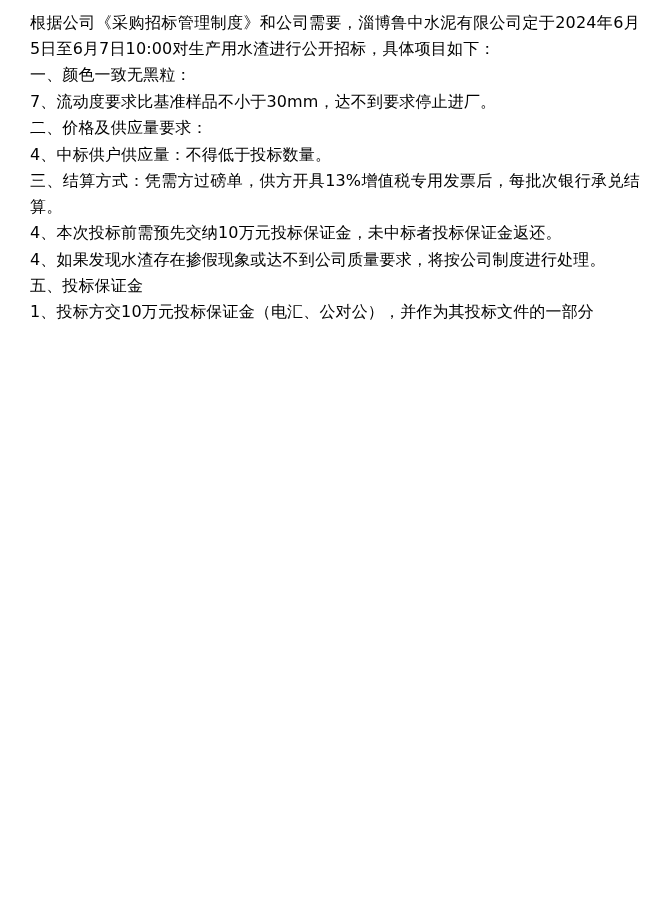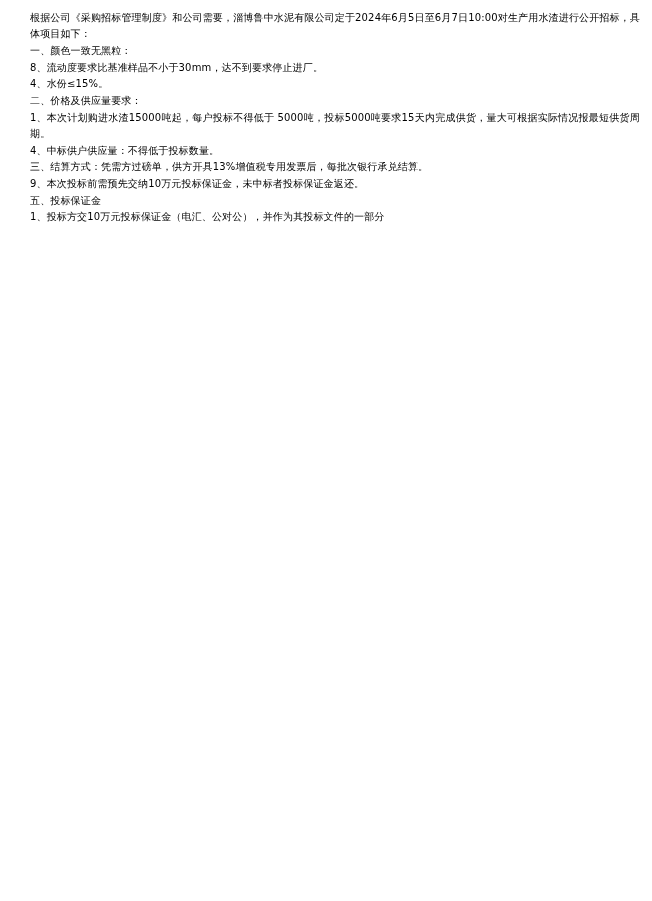--- a/index.html
+++ b/index.html
@@ -13,37 +13,36 @@
     font-family: "DejaVu Sans", "Liberation Sans", sans-serif;
     color: #000000;
     overflow: hidden;
   }
   #doc {
     box-sizing: border-box;
     width: 652px;
     padding: 10px 12px 0 30px;
   }
   .para {
-    font-size: 10px;
+    font-size: 16px;
     line-height: 1.62;
     text-align: justify;
     text-justify: inter-ideograph;
     margin: 0 0 0.5px 0;
     letter-spacing: 0.15px;
     word-break: break-all;
   }
 </style>
 </head>
 <body>
 
 <div id="doc">
     <p class="para">根据公司《采购招标管理制度》和公司需要，淄博鲁中水泥有限公司定于2024年6月5日至6月7日10:00对生产用水渣进行公开招标，具体项目如下：</p>
     <p class="para">一、颜色一致无黑粒：</p>
-    <p class="para">8、流动度要求比基准样品不小于30mm，达不到要求停止进厂。</p>
-    <p class="para">4、水份≤15%。</p>
+    <p class="para">7、流动度要求比基准样品不小于30mm，达不到要求停止进厂。</p>
     <p class="para">二、价格及供应量要求：</p>
-    <p class="para">1、本次计划购进水渣15000吨起，每户投标不得低于 5000吨，投标5000吨要求15天内完成供货，量大可根据实际情况报最短供货周期。</p>
     <p class="para">4、中标供户供应量：不得低于投标数量。</p>
     <p class="para">三、结算方式：凭需方过磅单，供方开具13%增值税专用发票后，每批次银行承兑结算。</p>
-    <p class="para">9、本次投标前需预先交纳10万元投标保证金，未中标者投标保证金返还。</p>
+    <p class="para">4、本次投标前需预先交纳10万元投标保证金，未中标者投标保证金返还。</p>
+    <p class="para">4、如果发现水渣存在掺假现象或达不到公司质量要求，将按公司制度进行处理。</p>
     <p class="para">五、投标保证金</p>
     <p class="para">1、投标方交10万元投标保证金（电汇、公对公），并作为其投标文件的一部分</p>
   </div>
 
 </body></html>

